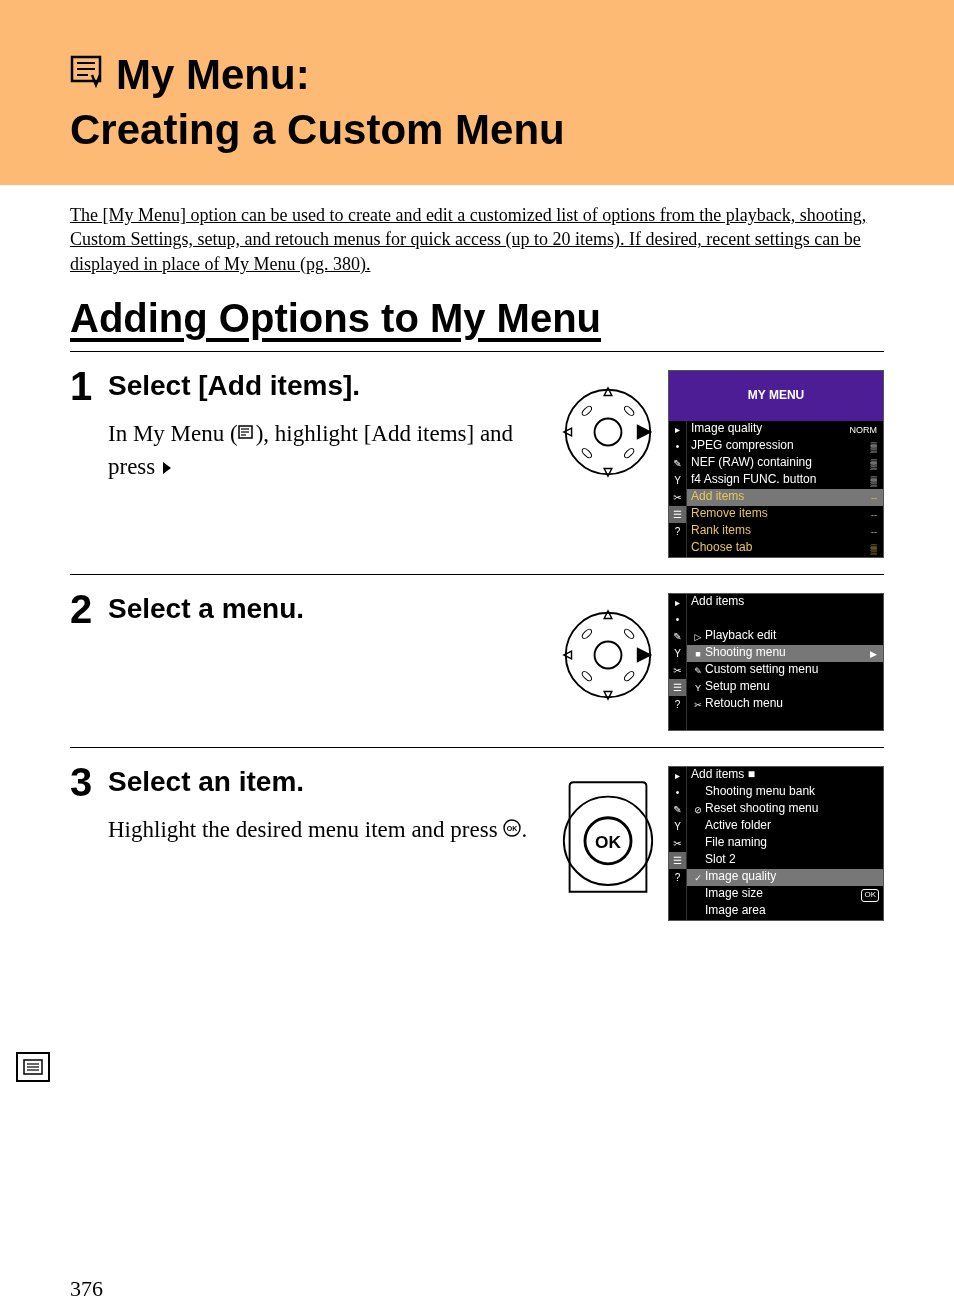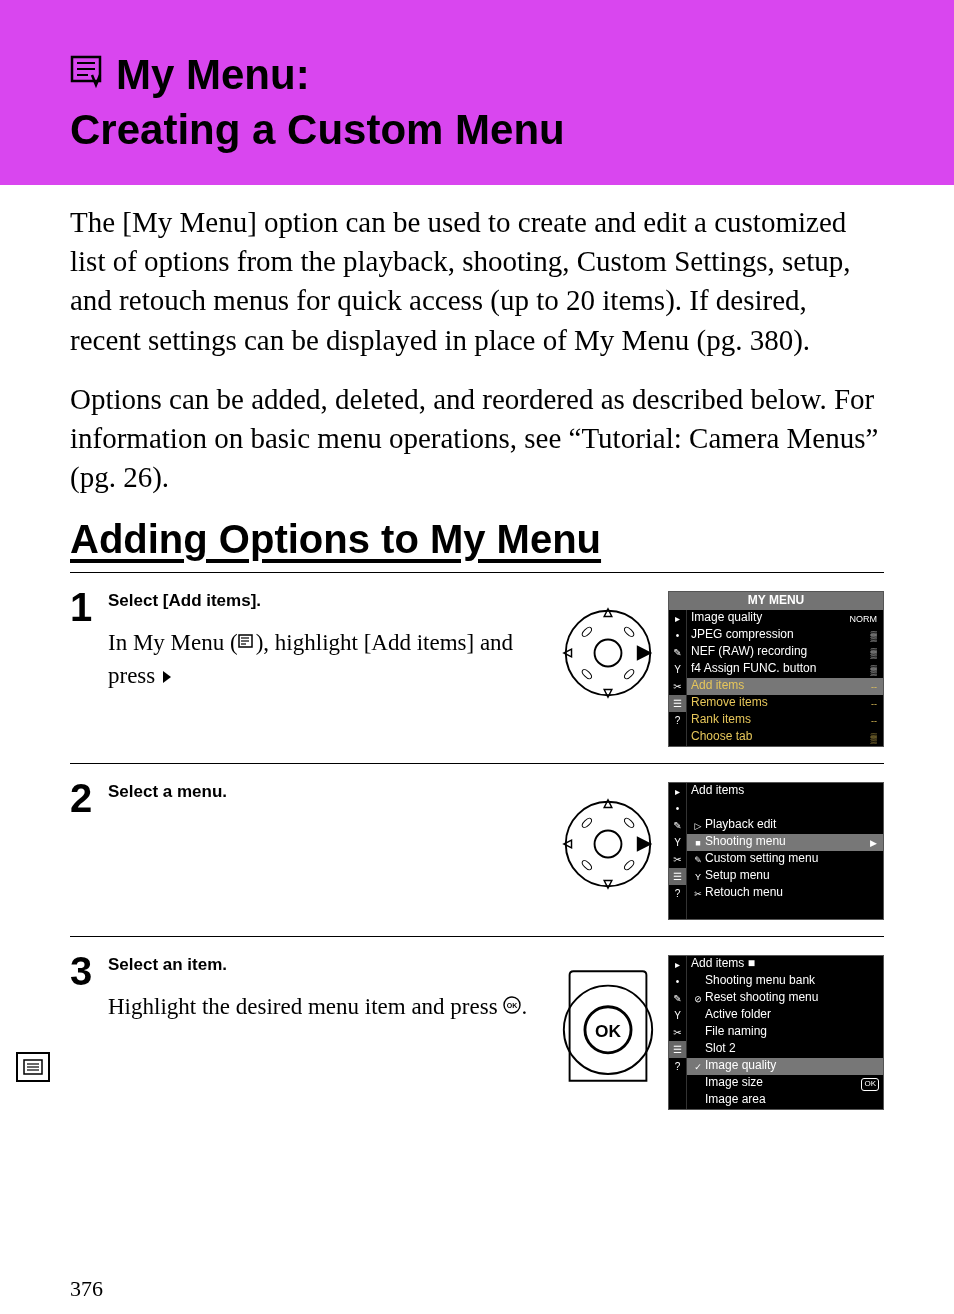--- a/index.html
+++ b/index.html
@@ -1,41 +1,41 @@
 <!DOCTYPE html>
 <html><head>
 <meta charset="utf-8">
 <style>
   * { box-sizing: border-box; margin: 0; padding: 0; }
   body { width: 954px; height: 1314px; font-family: Georgia, 'Times New Roman', serif; background: #fff; position: relative; }
   
-  .header-block { background: #d946ef; padding: 48px 70px 28px 70px; }
+  .header-block { background: #fdba74; padding: 48px 70px 28px 70px; }
   .main-title { font-size: 42px; font-weight: bold; line-height: 1.3; font-family: 'Segoe UI', Arial, sans-serif; }
   .title-icon { display: inline-block; vertical-align: baseline; margin-right: 8px; position: relative; top: 2px; }
   
   .content { padding: 18px 70px 0 70px; }
-  .para { font-size: 29px; line-height: 1.35; margin-bottom: 20px; }
+  .para { font-size: 18px; line-height: 1.35; margin-bottom: 20px; text-decoration: underline; }
   
   .section-heading { font-size: 40px; font-weight: bold; text-decoration: underline; text-underline-offset: 6px; margin: 20px 0 10px 0; font-family: 'Segoe UI', Arial, sans-serif; }
   
   .steps { }
   .step { border-top: 1px solid #000; padding: 14px 0 16px 0; display: flex; align-items: flex-start; }
   .step:first-child { border-top: 1px solid #000; }
   .step-num { font-size: 40px; font-weight: bold; width: 38px; line-height: 1; font-family: 'Segoe UI', Arial, sans-serif; flex-shrink: 0; }
   .step-body { flex: 1; padding-top: 4px; display: flex; }
   .step-text-col { flex: 1; padding-right: 10px; }
-  .step-title { font-size: 17px; font-weight: bold; font-family: 'Segoe UI', Arial, sans-serif; }
+  .step-title { font-size: 28px; font-weight: bold; font-family: 'Segoe UI', Arial, sans-serif; }
   .step-desc { font-size: 23px; line-height: 1.35; margin-top: 16px; padding-left: 0; }
   .step-vis { display: flex; align-items: flex-start; gap: 12px; flex-shrink: 0; }
   
   .dpad { width: 96px; height: 96px; position: relative; margin-top: 14px; }
   .dpad svg { width: 100%; height: 100%; }
   
   .screen { width: 216px; background: #000; color: #fff; font-family: Arial, sans-serif; font-size: 12px; line-height: 1.3; border: 1px solid #555;}
-  .screen-header { text-align: center; font-weight: bold; padding: 1px 0; background:#737373;}
+  .screen-header { text-align: center; font-weight: bold; padding: 17px 0; background:#4c1d95;}
   .screen-body { display: flex; }
   .sidebar-icons { width: 18px; border-right: 1px solid #333; display:flex; flex-direction:column;}
   .sidebar-icons div { height:17px; display:flex; align-items:center; justify-content:center; font-size:10px;}
   .sidebar-icons .hi { background:#666;}
   .menu-rows { flex:1; }
   .menu-row { display:flex; align-items:flex-end; padding: 1px 4px; height:17px; white-space:nowrap;}
   .menu-row .ri { font-size:9px; width:14px; display:inline-block; text-align:center;}
   .menu-row .val { margin-left:auto; font-size:9px; padding-right:2px;}
   .menu-row.sel { background:#777; }
   .menu-row.ylw .lbl { color:#e6c65a;}
@@ -65,21 +65,20 @@
         <path d="M 22 20 L 26 30 L 30 20" fill="none" stroke="#000" stroke-width="2.5"></path>
         <path d="M 23 26 L 29 26" fill="none" stroke="#000" stroke-width="1.5"></path>
       </svg>
     </span><span>My Menu:</span><br>
     <span>Creating a Custom Menu</span>
   </h1>
 </div>
 
 <div class="content">
   <p class="para">The [My Menu] option can be used to create and edit a customized list of options from the playback, shooting, Custom Settings, setup, and retouch menus for quick access (up to 20 items).  If desired, recent settings can be displayed in place of My Menu (pg. 380).</p>
-  <p class="para">Options can be added, deleted, and reordered as described below. For information on basic menu operations, see “Tutorial: Camera Menus” (pg. 26).</p>
 
   <h2 class="section-heading">Adding Options to My Menu</h2>
 
   <div class="steps">
 
     <div class="step">
       <div class="step-num">1</div>
       <div class="step-body">
         <div class="step-text-col">
           <div class="step-title">Select [Add items].</div>
@@ -124,21 +123,21 @@
               <div class="menu-rows">
                 <div class="menu-row">
                     <span class="lbl">Image quality</span>
                     <span class="val">NORM</span>
                   </div>
                 <div class="menu-row">
                     <span class="lbl">JPEG compression</span>
                     <span class="val">▒</span>
                   </div>
                 <div class="menu-row">
-                    <span class="lbl">NEF (RAW) recording</span>
+                    <span class="lbl">NEF (RAW) containing</span>
                     <span class="val">▒</span>
                   </div>
                 <div class="menu-row">
                     <span class="lbl">f4 Assign FUNC. button</span>
                     <span class="val">▒</span>
                   </div>
                 <div class="menu-row sel ylw">
                     <span class="lbl">Add items</span>
                     <span class="val">--</span>
                   </div>

